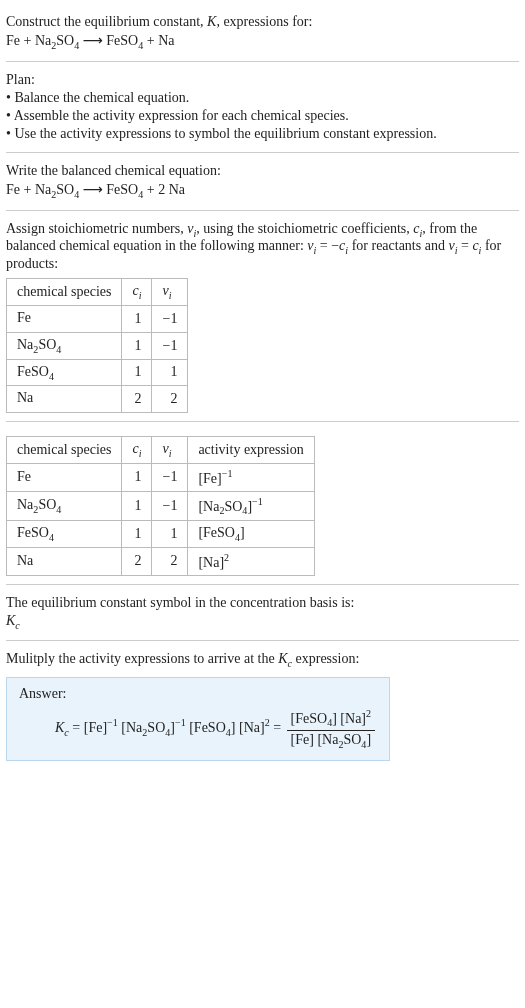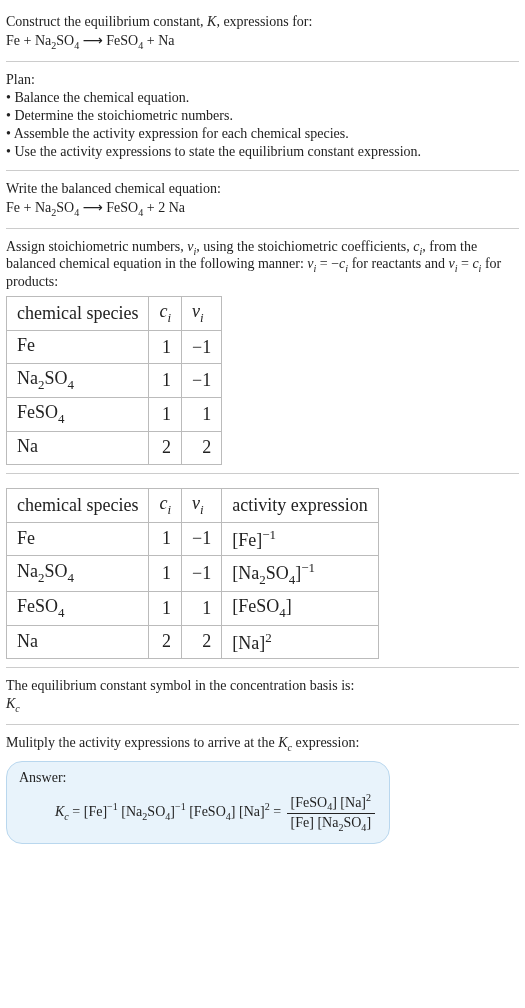--- a/index.html
+++ b/index.html
@@ -22,28 +22,28 @@
   .sup { font-size: 0.72em; vertical-align: super; }
   table.data {
     border-collapse: collapse;
     margin-top: 6px;
   }
   table.data td, table.data th {
     border: 1px solid #bbb;
     padding: 4px 10px;
     text-align: left;
     font-weight: normal;
-    font-size: 18px;
+    font-size: 14px;
   }
   table.data th { background: #fff; }
   table.data td.num { text-align: right; }
   .answer-box {
     background: #e8f3fb;
     border: 1px solid #b9d7ee;
-    border-radius: 16px;
+    border-radius: 0;
     padding: 8px 12px;
     margin-top: 6px;
     display: inline-block;
   }
   .answer-label { margin-bottom: 6px; }
   .frac {
     display: inline-block;
     vertical-align: middle;
     text-align: left;
     margin: 0 2px;
@@ -61,23 +61,22 @@
     <span>Construct the equilibrium constant, </span><span class="ital">K</span><span>, expressions for:</span>
   </div>
   <div class="line">
     <span>Fe + Na</span><span class="sub">2</span><span>SO</span><span class="sub">4</span><span>  ⟶  </span><span>FeSO</span><span class="sub">4</span><span> + Na</span>
   </div>
 </div>
 
 <div class="section">
   <div class="line">Plan:</div>
   <div class="line">• Balance the chemical equation.</div>
-  <div class="line">• Determine the stoichiometric numbers.</div>
   <div class="line">• Assemble the activity expression for each chemical species.</div>
-  <div class="line">• Use the activity expressions to state the equilibrium constant expression.</div>
+  <div class="line">• Use the activity expressions to symbol the equilibrium constant expression.</div>
 </div>
 
 <div class="section">
   <div class="line">Write the balanced chemical equation:</div>
   <div class="line">
     <span>Fe + Na</span><span class="sub">2</span><span>SO</span><span class="sub">4</span><span>  ⟶  </span><span>FeSO</span><span class="sub">4</span><span> + 2 Na</span>
   </div>
 </div>
 
 <div class="section">

